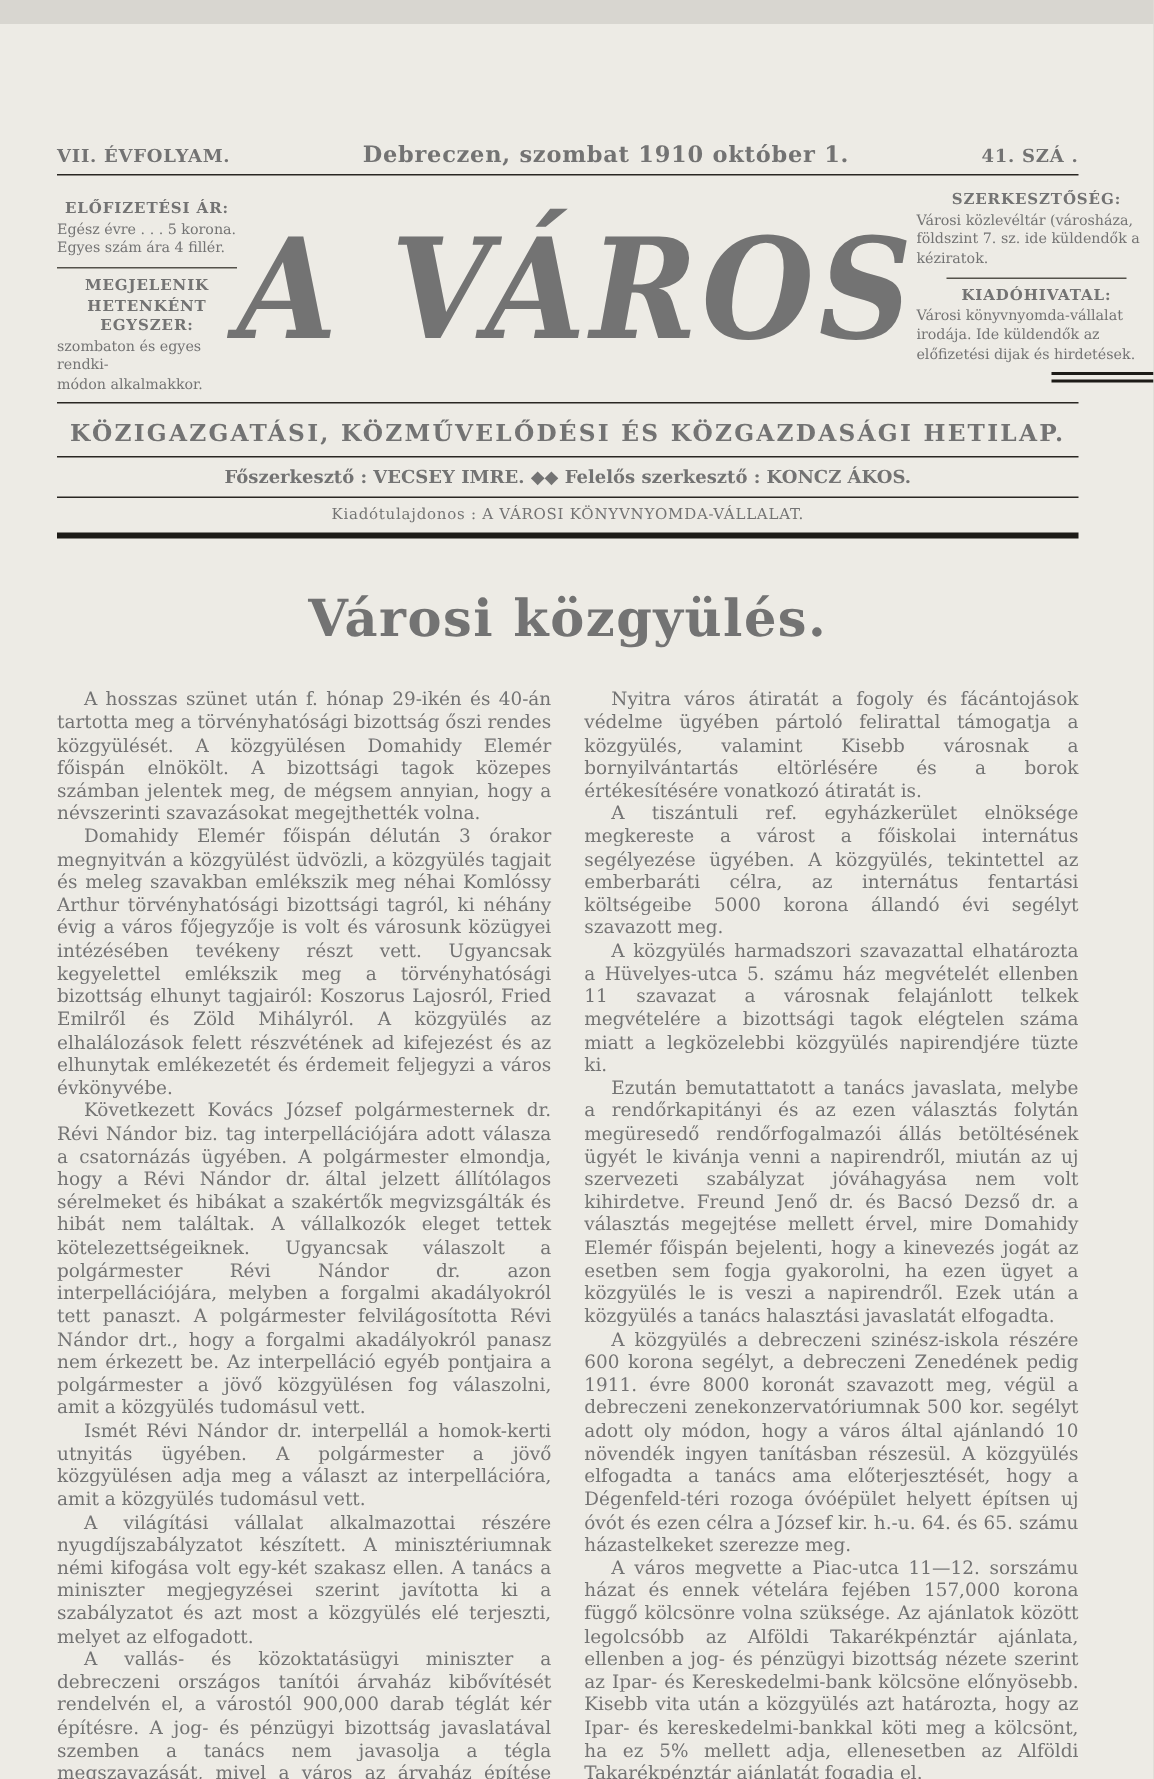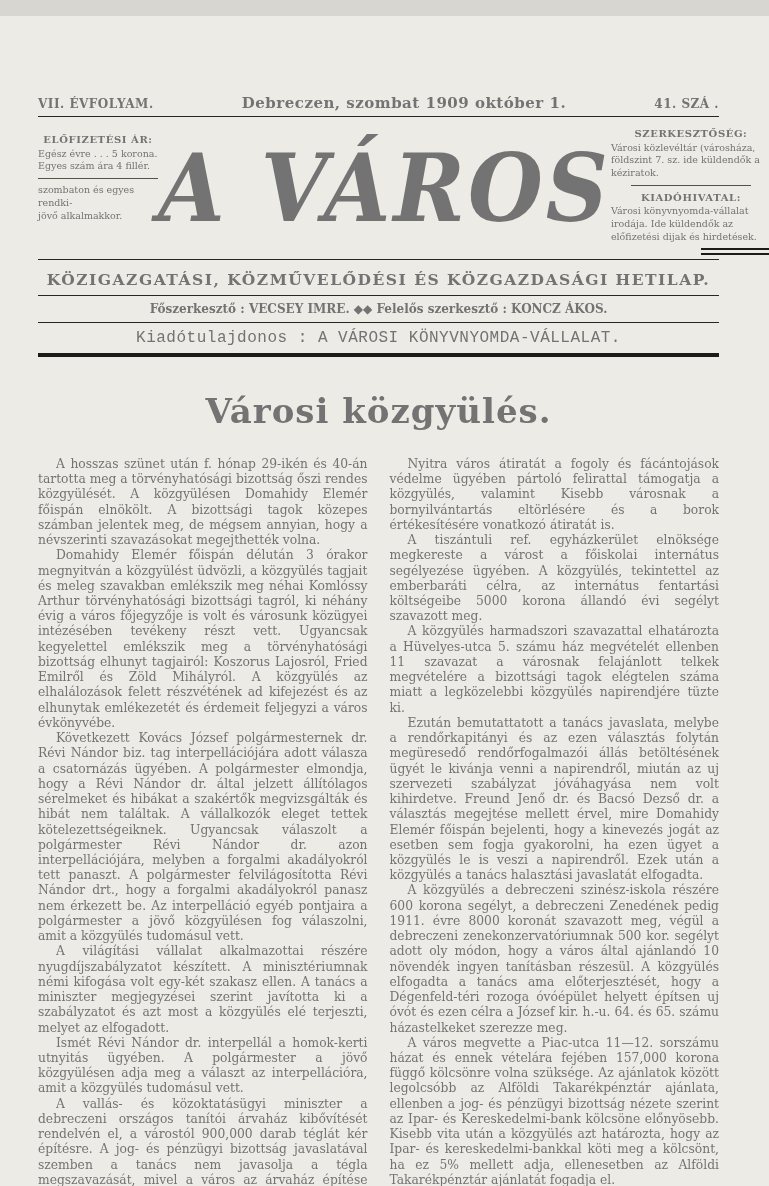--- a/index.html
+++ b/index.html
@@ -31,47 +31,48 @@
   .mast-sep{border:none;border-top:1px solid #55524b;width:120px;margin:5px auto;}
   .mast-title-wrap{flex:1;display:flex;align-items:center;justify-content:center;font-style:italic;}
   .mast-title{
     font-size:86px;font-weight:bold;letter-spacing:3px;line-height:.95;
     transform:scaleY(1.08);white-space:nowrap;
   }
   .deco-lines{width:70px;margin:4px 0 0 90px;border-top:2px solid #1d1b17;border-bottom:2px solid #1d1b17;height:3px;}
   
   .subtitle{font-weight:bold;font-size:15.5px;letter-spacing:1.5px;text-align:center;margin:10px 0 6px 0;}
   .editors{font-weight:bold;font-size:12px;text-align:center;margin:6px 0;}
-  .owner{font-size:16px;text-align:center;margin:6px 0;letter-spacing:.5px;font-family:Liberation Mono, monospace;}
+  .owner{font-size:10px;text-align:center;margin:6px 0;letter-spacing:.5px;}
   
   .article-title{font-size:34px;font-weight:bold;text-align:center;letter-spacing:1px;margin:34px 0 26px 0;}
   .columns{display:flex;gap:22px;}
   .col{flex:1;min-width:0;text-align:justify;font-size:12.3px;line-height:1.24;}
   .col p{margin:0;text-indent:18px;}
 </style>
 </head>
 <body>
 
 <div class="page">
 
   <div class="top-line">
     <span class="top-left">VII. ÉVFOLYAM.</span>
-    <span class="top-center">Debreczen, szombat 1909 október 1.</span>
+    <span class="top-center">Debreczen, szombat 1910 október 1.</span>
     <span class="top-right">41. SZÁ .</span>
   </div>
   <hr class="rule">
 
   <div class="masthead">
     <div class="mast-col left">
       <span class="mast-head-label">ELŐFIZETÉSI ÁR:</span>
       <span class="mast-small">Egész évre . . . 5 korona.</span>
       <span class="mast-small">Egyes szám ára 4 fillér.</span>
       <hr class="mast-sep">
+      <span class="mast-head-label">MEGJELENIK HETENKÉNT EGYSZER:</span>
       <span class="mast-small">szombaton és egyes rendki-</span>
-      <span class="mast-small">jövő alkalmakkor.</span>
+      <span class="mast-small">módon alkalmakkor.</span>
     </div>
 
     <div class="mast-title-wrap">
       <div class="mast-title">A VÁROS</div>
     </div>
 
     <div class="mast-col right">
       <span class="mast-head-label">SZERKESZTŐSÉG:</span>
       <span class="mast-small">Városi közlevéltár (városháza, földszint 7. sz. ide küldendők a kéziratok.</span>
       <hr class="mast-sep">
@@ -90,22 +91,22 @@
   <div class="owner">Kiadótulajdonos :  A VÁROSI KÖNYVNYOMDA-VÁLLALAT.</div>
   <hr class="rule-thick">
 
   <h1 class="article-title">Városi közgyülés.</h1>
 
   <div class="columns">
     <div class="col">
       <p>A hosszas szünet után f. hónap 29-ikén és 40-án tartotta meg a törvényhatósági bizottság őszi rendes közgyülését. A közgyülésen Domahidy Elemér főispán elnökölt. A bizottsági tagok közepes számban jelentek meg, de mégsem annyian, hogy a névszerinti szavazásokat megejthették volna.</p>
       <p>Domahidy Elemér főispán délután 3 órakor megnyitván a közgyülést üdvözli, a közgyülés tagjait és meleg szavakban emlékszik meg néhai Komlóssy Arthur törvényhatósági bizottsági tagról, ki néhány évig a város főjegyzője is volt és városunk közügyei intézésében tevékeny részt vett. Ugyancsak kegyelettel emlékszik meg a törvényhatósági bizottság elhunyt tagjairól: Koszorus Lajosról, Fried Emilről és Zöld Mihályról. A közgyülés az elhalálozások felett részvétének ad kifejezést és az elhunytak emlékezetét és érdemeit feljegyzi a város évkönyvébe.</p>
       <p>Következett Kovács József polgármesternek dr. Révi Nándor biz. tag interpellációjára adott válasza a csatornázás ügyében. A polgármester elmondja, hogy a Révi Nándor dr. által jelzett állítólagos sérelmeket és hibákat a szakértők megvizsgálták és hibát nem találtak. A vállalkozók eleget tettek kötelezettségeiknek. Ugyancsak válaszolt a polgármester Révi Nándor dr. azon interpellációjára, melyben a forgalmi akadályokról tett panaszt. A polgármester felvilágosította Révi Nándor drt., hogy a forgalmi akadályokról panasz nem érkezett be. Az interpelláció egyéb pontjaira a polgármester a jövő közgyülésen fog válaszolni, amit a közgyülés tudomásul vett.</p>
+      <p>Ismét Révi Nándor dr. interpellál a homok-kerti utnyitás ügyében. A polgármester a jövő közgyülésen adja meg a választ az interpellációra, amit a közgyülés tudomásul vett.</p>
       <p>A világítási vállalat alkalmazottai részére nyugdíjszabályzatot készített. A minisztériumnak némi kifogása volt egy-két szakasz ellen. A tanács a miniszter megjegyzései szerint javította ki a szabályzatot és azt most a közgyülés elé terjeszti, melyet az elfogadott.</p>
-      <p>Ismét Révi Nándor dr. interpellál a homok-kerti utnyitás ügyében. A polgármester a jövő közgyülésen adja meg a választ az interpellációra, amit a közgyülés tudomásul vett.</p>
       <p>A vallás- és közoktatásügyi miniszter a debreczeni országos tanítói árvaház kibővítését rendelvén el, a várostól 900,000 darab téglát kér építésre. A jog- és pénzügyi bizottság javaslatával szemben a tanács nem javasolja a tégla megszavazását, mivel a város az árvaház építése alkalmából telekadományozással nagy áldozatot hozott ezen célra. Ily értelemben határozott a közgyülés.</p>
     </div>
     <div class="col">
       <p>Nyitra város átiratát a fogoly és fácántojások védelme ügyében pártoló felirattal támogatja a közgyülés, valamint Kisebb városnak a bornyilvántartás eltörlésére és a borok értékesítésére vonatkozó átiratát is.</p>
       <p>A tiszántuli ref. egyházkerület elnöksége megkereste a várost a főiskolai internátus segélyezése ügyében. A közgyülés, tekintettel az emberbaráti célra, az internátus fentartási költségeibe 5000 korona állandó évi segélyt szavazott meg.</p>
       <p>A közgyülés harmadszori szavazattal elhatározta a Hüvelyes-utca 5. számu ház megvételét ellenben 11 szavazat a városnak felajánlott telkek megvételére a bizottsági tagok elégtelen száma miatt a legközelebbi közgyülés napirendjére tüzte ki.</p>
       <p>Ezután bemutattatott a tanács javaslata, melybe a rendőrkapitányi és az ezen választás folytán megüresedő rendőrfogalmazói állás betöltésének ügyét le kivánja venni a napirendről, miután az uj szervezeti szabályzat jóváhagyása nem volt kihirdetve. Freund Jenő dr. és Bacsó Dezső dr. a választás megejtése mellett érvel, mire Domahidy Elemér főispán bejelenti, hogy a kinevezés jogát az esetben sem fogja gyakorolni, ha ezen ügyet a közgyülés le is veszi a napirendről. Ezek után a közgyülés a tanács halasztási javaslatát elfogadta.</p>
       <p>A közgyülés a debreczeni szinész-iskola részére 600 korona segélyt, a debreczeni Zenedének pedig 1911. évre 8000 koronát szavazott meg, végül a debreczeni zenekonzervatóriumnak 500 kor. segélyt adott oly módon, hogy a város által ajánlandó 10 növendék ingyen tanításban részesül. A közgyülés elfogadta a tanács ama előterjesztését, hogy a Dégenfeld-téri rozoga óvóépület helyett építsen uj óvót és ezen célra a József kir. h.-u. 64. és 65. számu házastelkeket szerezze meg.</p>
       <p>A város megvette a Piac-utca 11—12. sorszámu házat és ennek vételára fejében 157,000 korona függő kölcsönre volna szüksége. Az ajánlatok között legolcsóbb az Alföldi Takarékpénztár ajánlata, ellenben a jog- és pénzügyi bizottság nézete szerint az Ipar- és Kereskedelmi-bank kölcsöne előnyösebb. Kisebb vita után a közgyülés azt határozta, hogy az Ipar- és kereskedelmi-bankkal köti meg a kölcsönt, ha ez 5% mellett adja, ellenesetben az Alföldi Takarékpénztár ajánlatát fogadja el.</p>
       <p>A városi tanács a kataszteri munkálatokra 70,000 koronát kér. A közgyülés az összeget megszavazta, azonban az eddig elkövetett mulasztásokra a miniszter figyelmét felhívja és erre orvoslást kér.</p>

